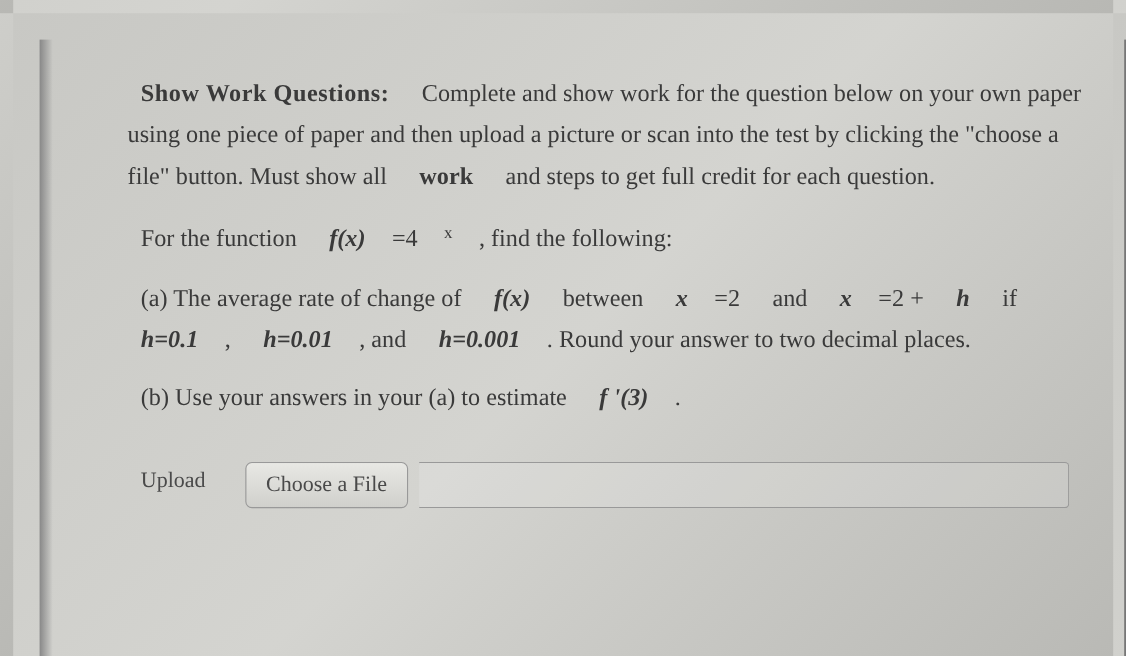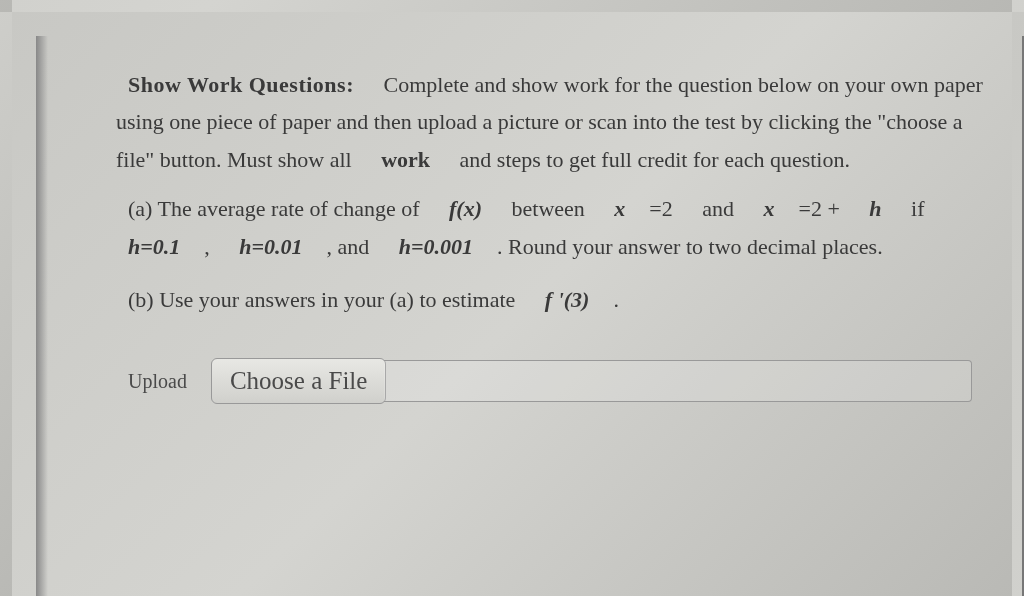--- a/index.html
+++ b/index.html
@@ -58,33 +58,33 @@
     .bold {
       font-weight: bold;
     }
     .sup {
       font-size: 0.7em;
       position: relative;
       top: -0.5em;
     }
     .upload-row {
       display: flex;
-      align-items: center;
+      gap: 12px;
       margin-top: 10px;
     }
     .upload-label {
       font-size: 20px;
       color: #4a4a4a;
     }
     .file-button {
       background: linear-gradient(180deg, #e8e8e4 0%, #d0d0cc 100%);
       border: 1px solid #999;
       border-radius: 6px;
       padding: 8px 18px;
-      font-size: 25px;
+      font-size: 20px;
       color: #4a4a4a;
       cursor: pointer;
       font-family: inherit;
     }
     .file-display {
       flex: 1;
       height: 42px;
       border: 1px solid #999;
       border-left: none;
       margin-left: -14px;
@@ -110,20 +110,23 @@
 </head>
 <body>
 
 <div class="page-edge"></div>
 
 <div class="content">
   <div class="heading-line">
     <span class="heading-prefix">Show Work Questions:</span><span>  Complete and show work for the question below on your own paper using one piece of paper and then upload a picture or scan into the test by clicking the "choose a file" button.  Must show all </span><span class="bold">work</span><span> and steps to get full credit for each question.</span>
   </div>
 
+  <div class="question-function">
+    <span>For the function </span><span class="fx">f(x)</span><span>=4</span><span class="sup">x</span><span>, find the following:</span>
+  </div>
 
   <div class="part-a">
     <span>(a) The average rate of change of </span><span class="fx">f(x)</span><span> between </span><span class="bold-ital">x</span><span>=2</span><span> and </span><span class="bold-ital">x</span><span>=2 + </span><span class="bold-ital">h</span><span> if </span><span class="bold-ital">h=0.1</span><span>, </span><span class="bold-ital">h=0.01</span><span>, and </span><span class="bold-ital">h=0.001</span><span>. Round your answer to two decimal places.</span>
   </div>
 
   <div class="part-b">
     <span>(b)  Use your answers in your (a) to estimate </span><span class="fx">f '(3)</span><span>.</span>
   </div>
 
   <div class="upload-row">

